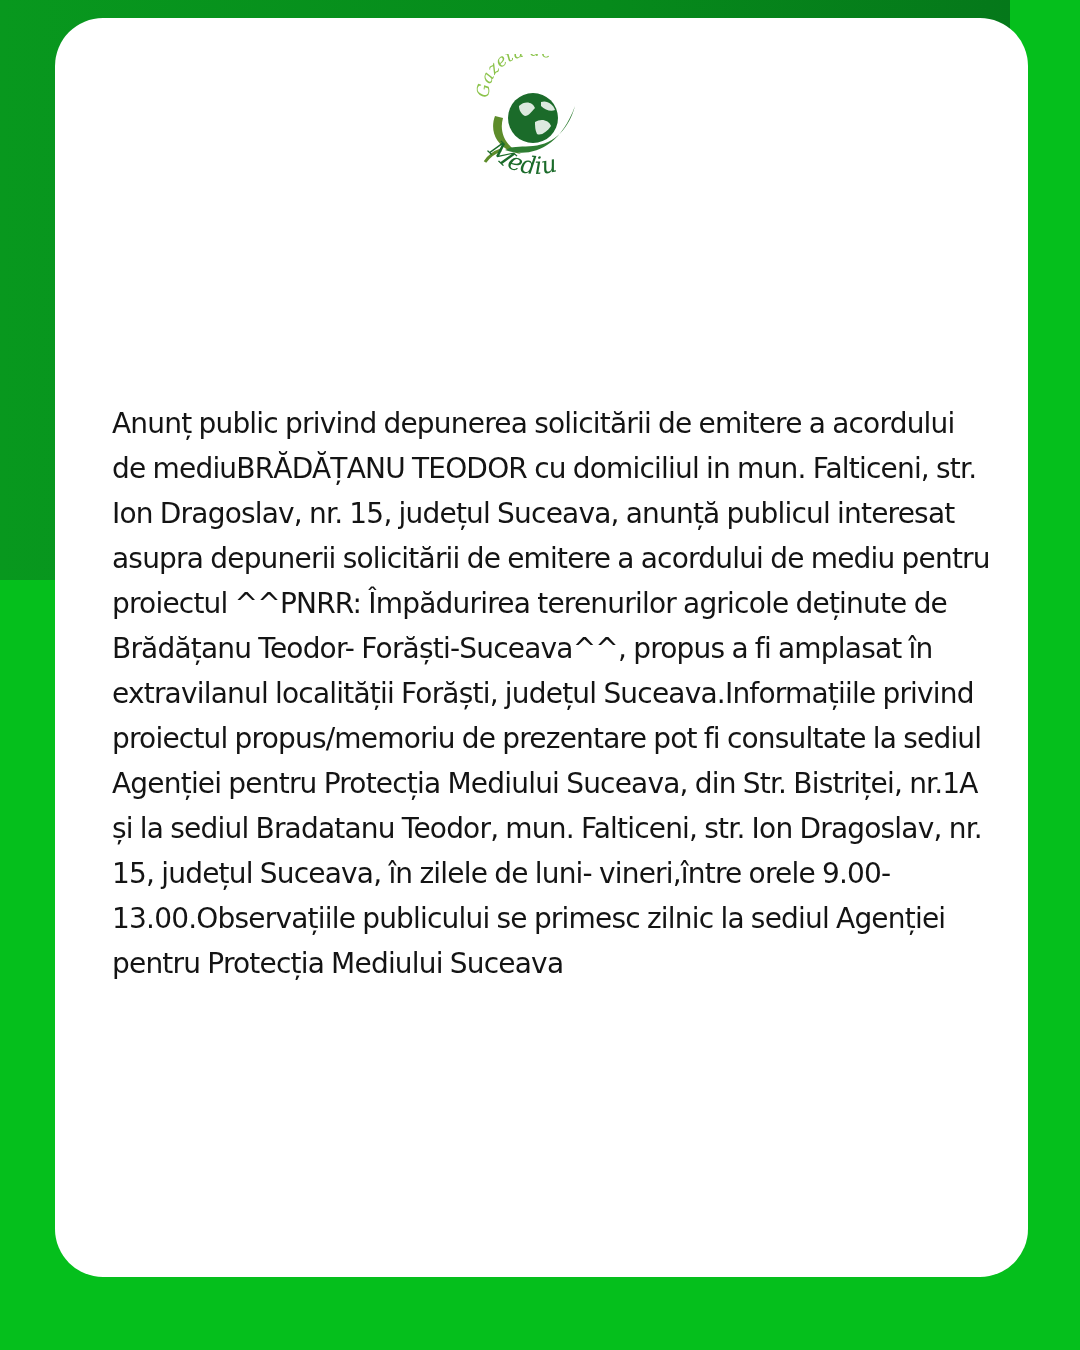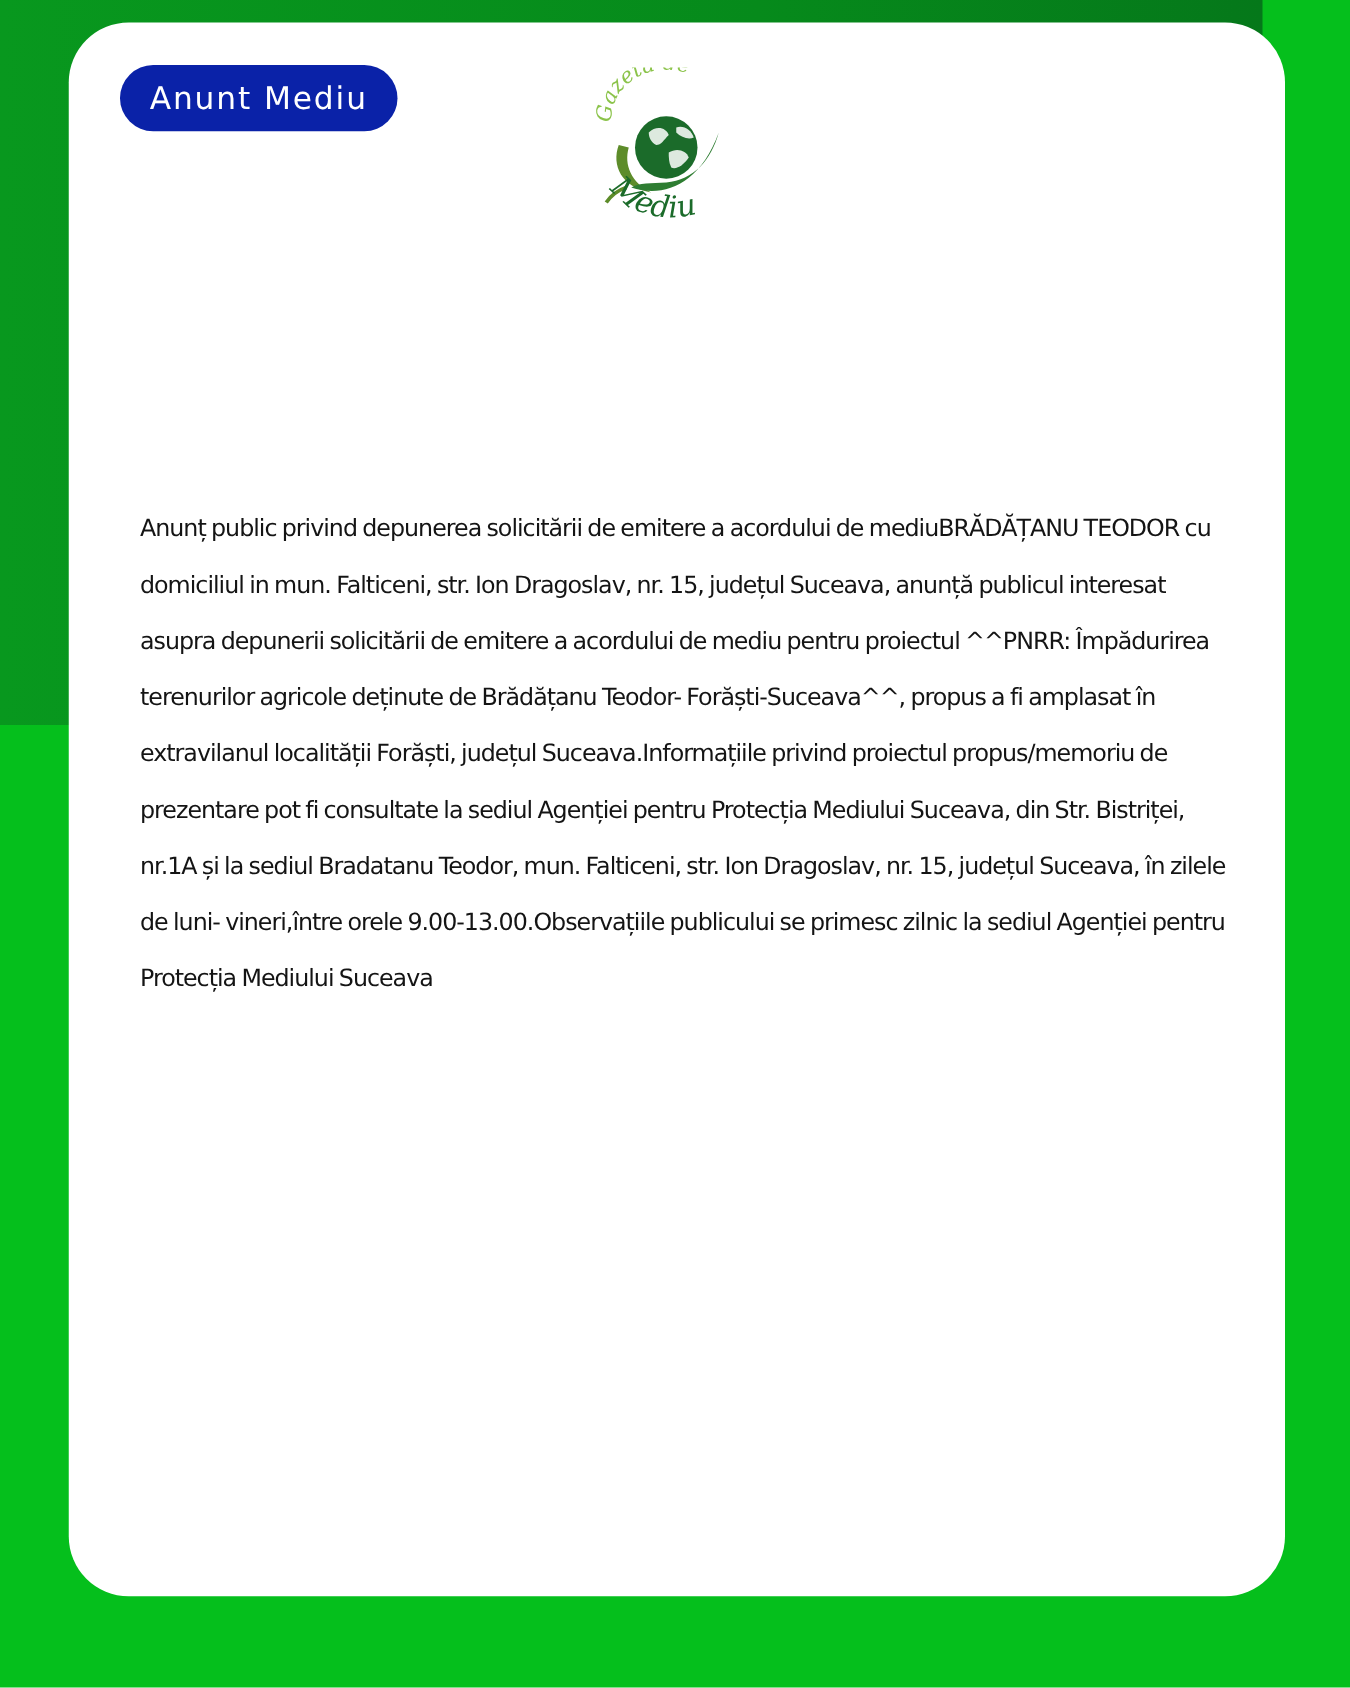--- a/index.html
+++ b/index.html
@@ -26,34 +26,31 @@
     .logo {
       position: absolute; left: 420px; top: 36px; width: 112px; height: 124px;
     }
     .title {
       position: absolute; left: 57px; top: 172px; width: 870px; margin: 0;
       color: #0d1763; font-weight: bold; font-size: 43px; line-height: 61.5px;
       font-family: "DejaVu Sans", sans-serif; letter-spacing: -0.5px;
     }
     .body-text {
       position: absolute; left: 57px; top: 383px; width: 880px; margin: 0;
-      color: #141414; font-size: 19px; line-height: 45px;
+      color: #141414; font-size: 28px; line-height: 45px;
       font-family: "DejaVu Sans", sans-serif; letter-spacing: -0.8px;
       word-spacing: -1px;
     }
   </style>
 </head>
 <body>
 
 <div class="bg-dark"></div>
 
 <div class="card">
-  <div class="badge">
-    <span>Anunt Mediu</span>
-  </div>
 
   <div class="logo">
     <svg width="112" height="124" viewBox="0 0 112 124">
       <defs>
         <path id="arcTop" d="M 14 44 A 44 40 0 0 1 100 30"></path>
         <path id="arcBot" d="M 14 96 A 50 34 0 0 0 102 106"></path>
       </defs>
       <text font-family="DejaVu Serif, serif" font-style="italic" font-size="17" fill="#8bc34a">
         <textPath href="#arcTop">Gazeta de</textPath>
       </text>

